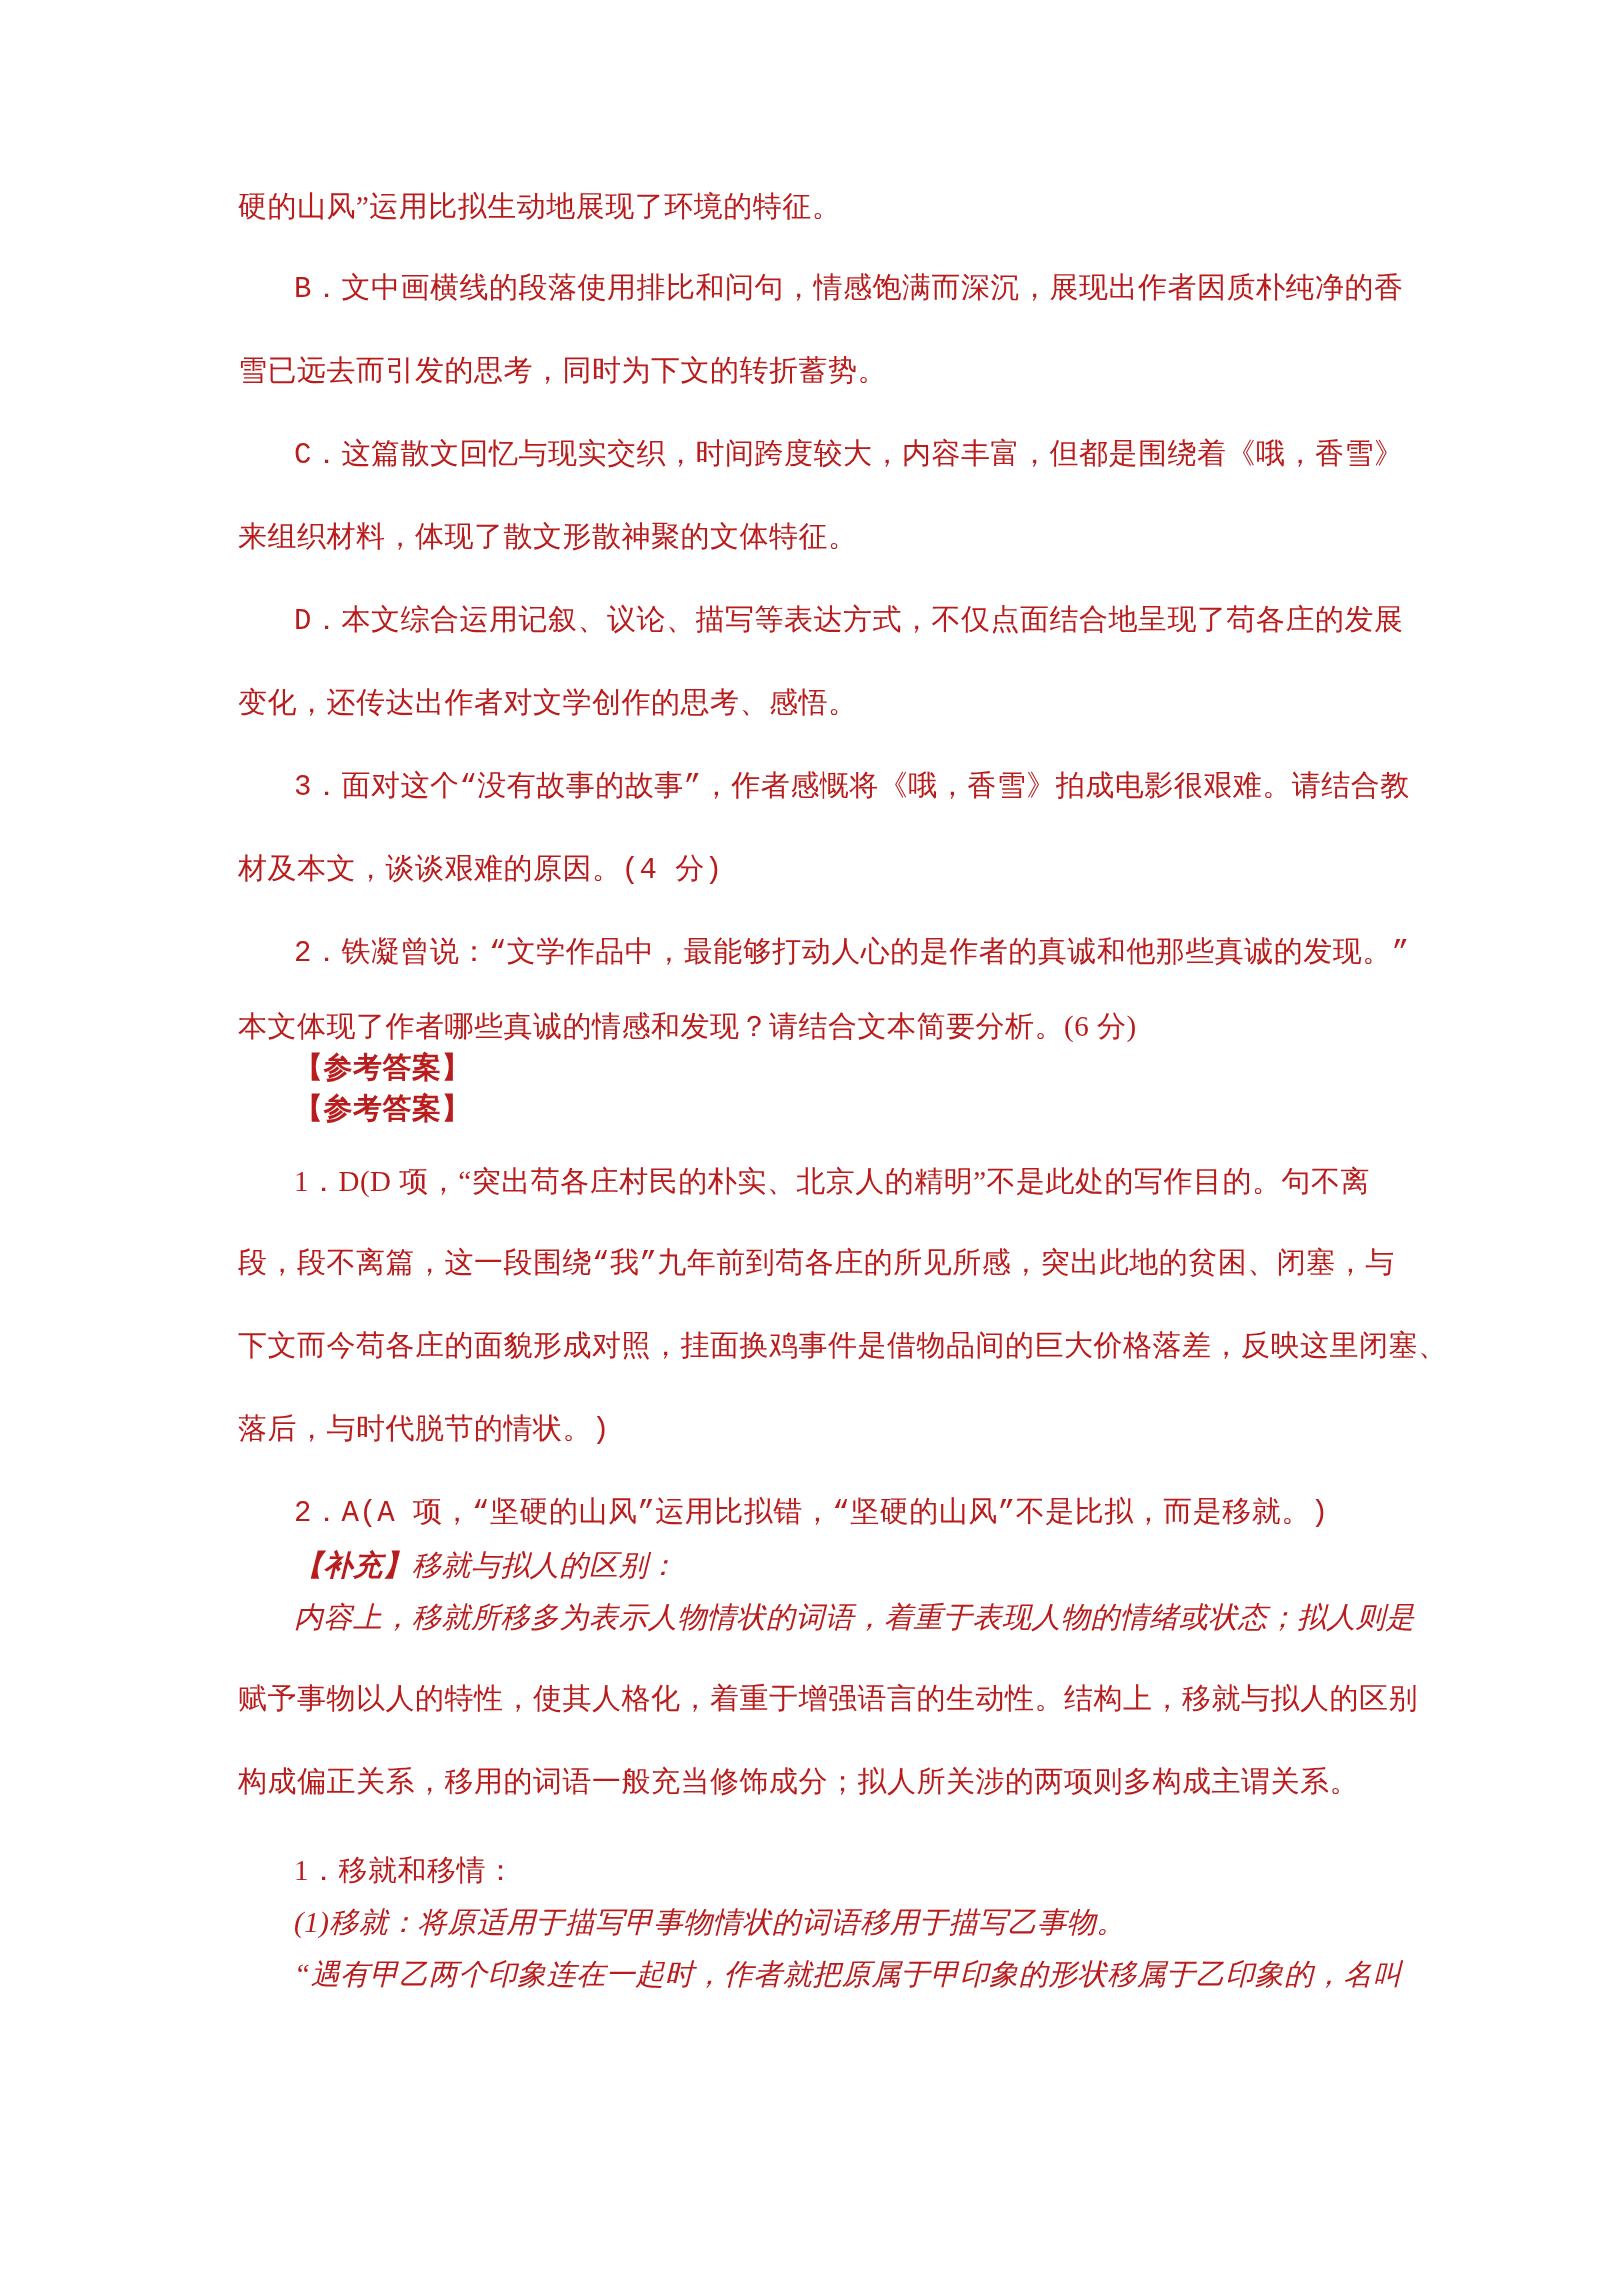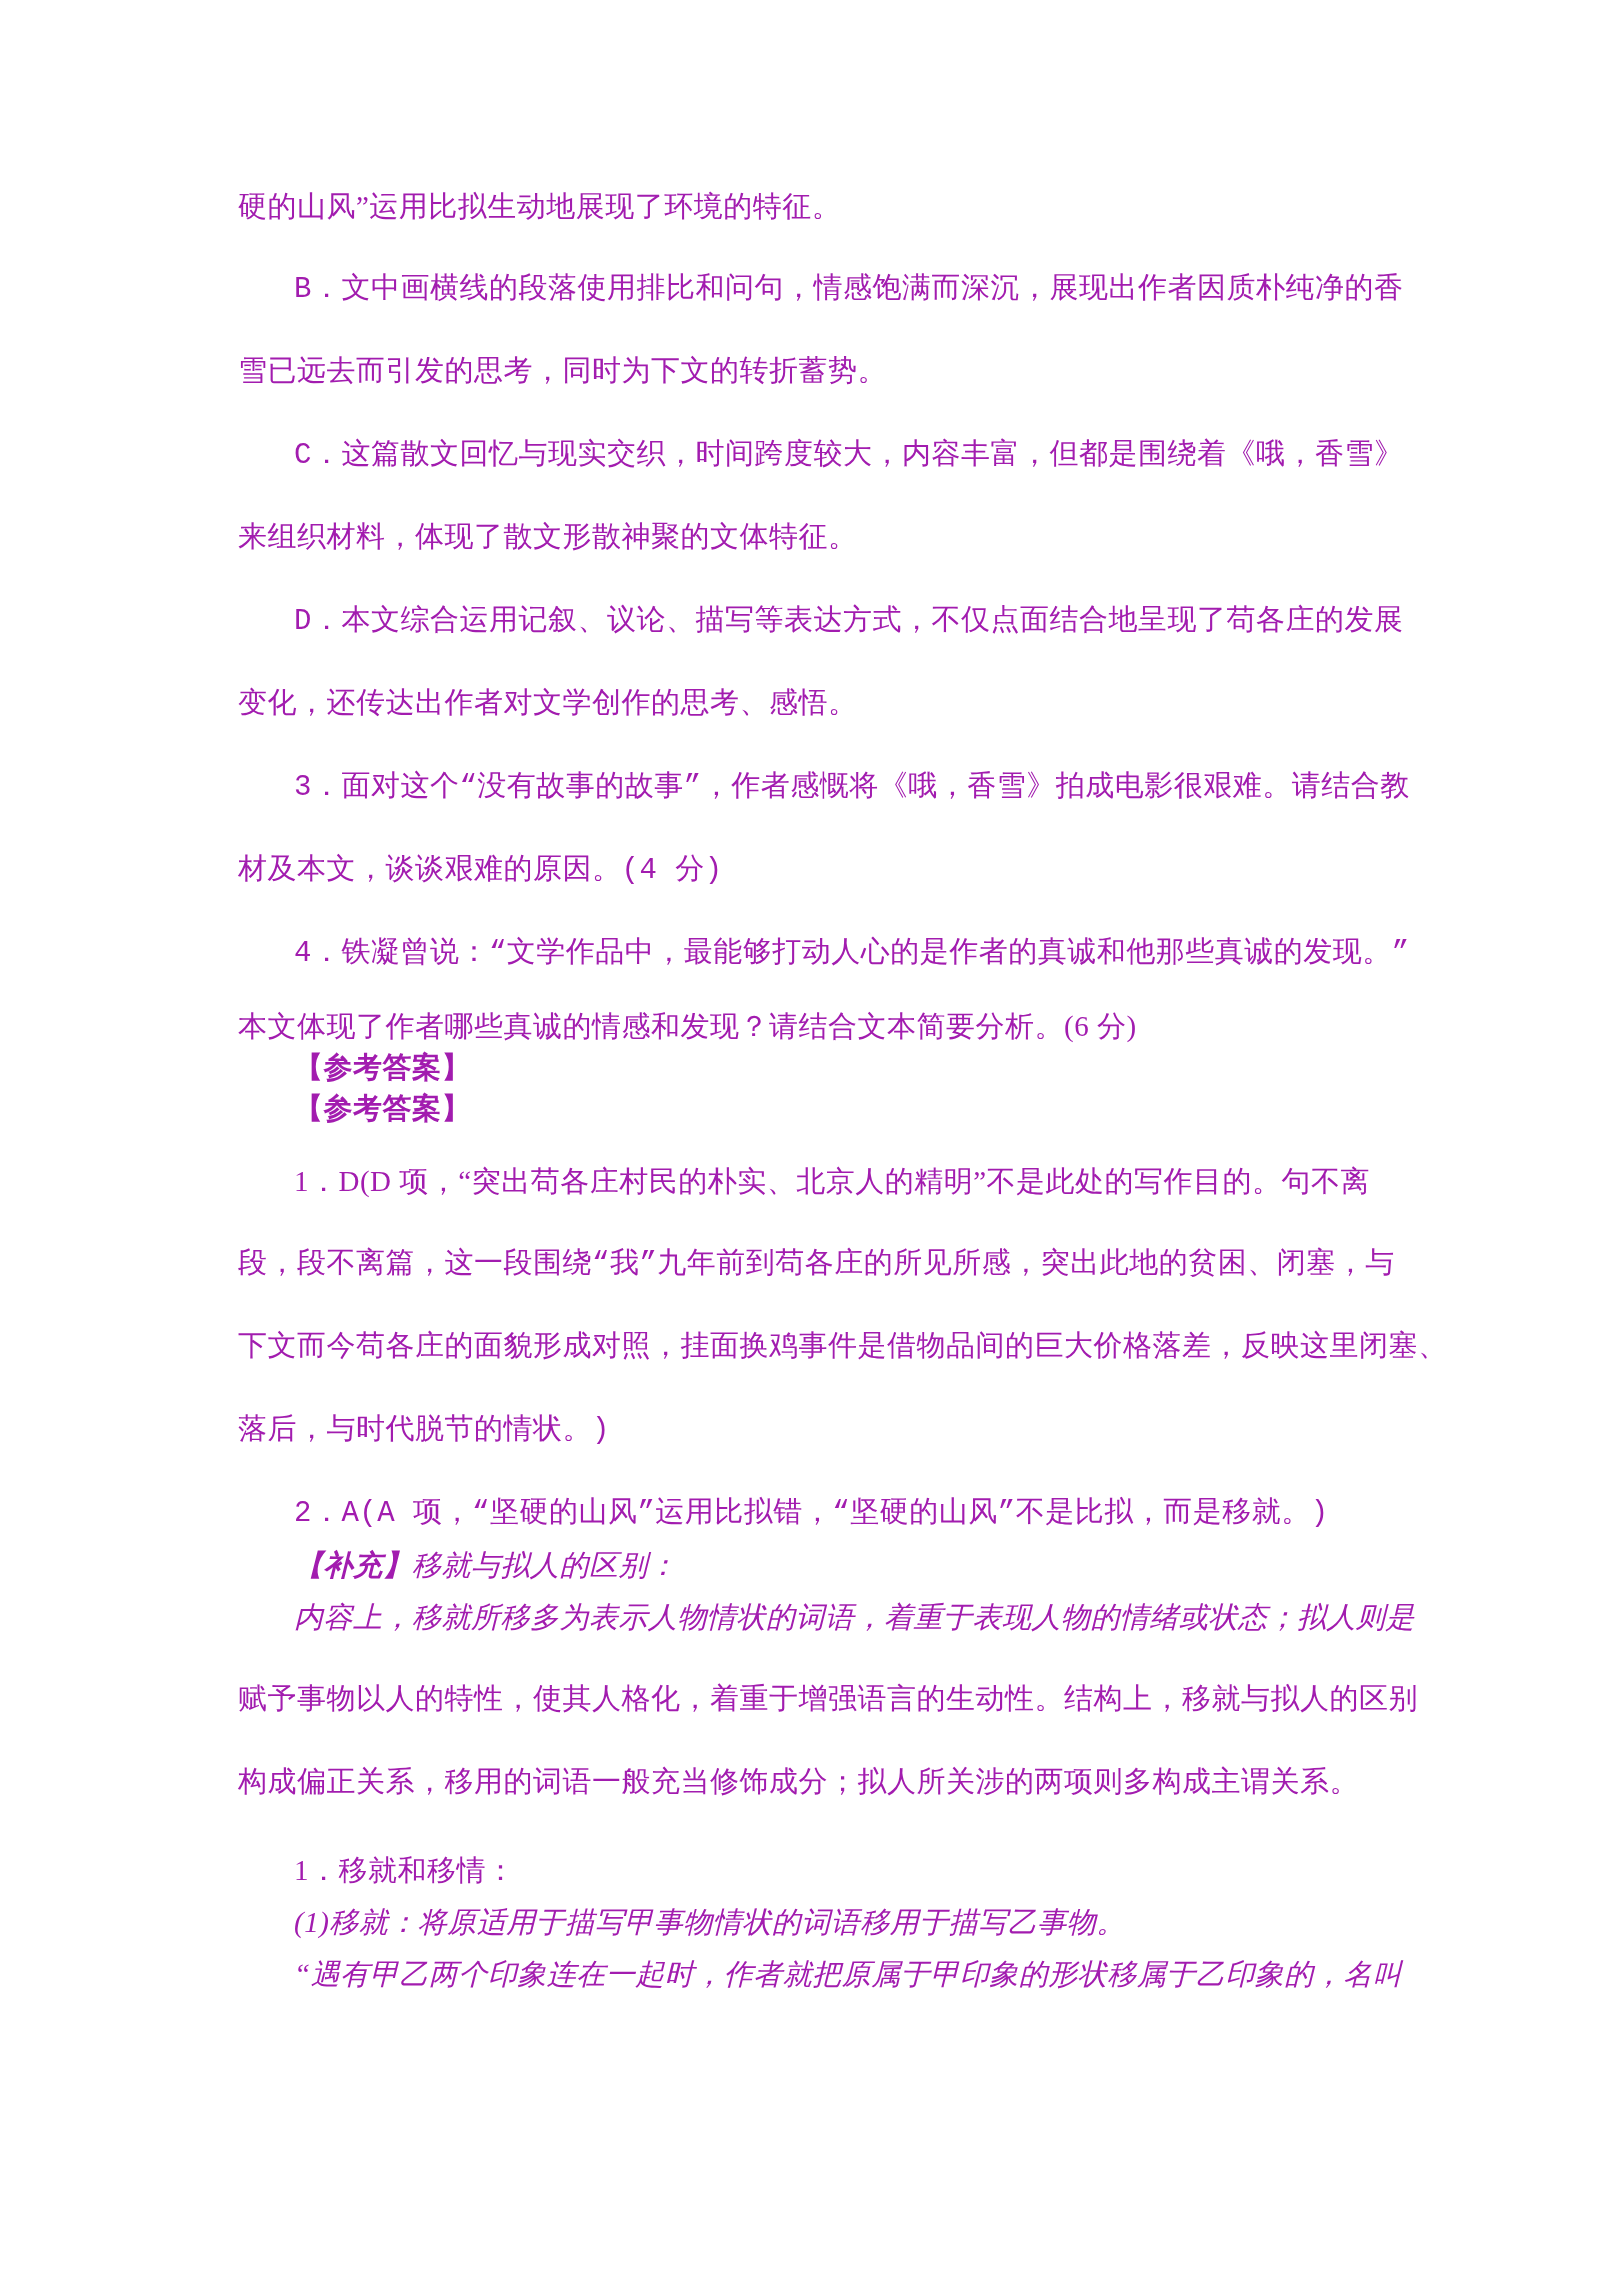--- a/index.html
+++ b/index.html
@@ -21,21 +21,21 @@
     position: absolute;
     top: 185px;
     left: 238px;
     right: 147px;
   }
   .line {
     font-size: 29px;
     line-height: 43px;
     letter-spacing: 0.5px;
     white-space: nowrap;
-    color: #a21caf;
+    color: #b91c1c;
   }
   .line .bold { font-weight: bold; }
   .indent { padding-left: 56px; }
   .first  { margin-top: 0; }
   .wide   { margin-top: 40px; font-family: Liberation Mono, monospace; }
   .medium { margin-top: 30px; }
   .semi   { margin-top: 9px; font-style: italic; }
   .tight  { margin-top: -2px; }
   .xwide  { margin-top: 44px; }
 </style>
@@ -46,21 +46,21 @@
   <div class="doc">
       <div class="line first"><span>硬的山风”运用比拟生动地展现了环境的特征。</span></div>
       <div class="line wide indent"><span>B．文中画横线的段落使用排比和问句，情感饱满而深沉，展现出作者因质朴纯净的香</span></div>
       <div class="line wide"><span>雪已远去而引发的思考，同时为下文的转折蓄势。</span></div>
       <div class="line wide indent"><span>C．这篇散文回忆与现实交织，时间跨度较大，内容丰富，但都是围绕着《哦，香雪》</span></div>
       <div class="line wide"><span>来组织材料，体现了散文形散神聚的文体特征。</span></div>
       <div class="line wide indent"><span>D．本文综合运用记叙、议论、描写等表达方式，不仅点面结合地呈现了苟各庄的发展</span></div>
       <div class="line wide"><span>变化，还传达出作者对文学创作的思考、感悟。</span></div>
       <div class="line wide indent"><span>3．面对这个“没有故事的故事”，作者感慨将《哦，香雪》拍成电影很艰难。请结合教</span></div>
       <div class="line wide"><span>材及本文，谈谈艰难的原因。(4 分)</span></div>
-      <div class="line wide indent"><span>4．铁凝曾说：“文学作品中，最能够打动人心的是作者的真诚和他那些真诚的发现。”</span></div>
+      <div class="line wide indent"><span>2．铁凝曾说：“文学作品中，最能够打动人心的是作者的真诚和他那些真诚的发现。”</span></div>
       <div class="line medium"><span>本文体现了作者哪些真诚的情感和发现？请结合文本简要分析。(6 分)</span></div>
       <div class="line tight indent"><span class="bold">【参考答案】</span></div>
       <div class="line tight indent"><span class="bold">【参考答案】</span></div>
       <div class="line medium indent"><span>1．D(D 项，“突出苟各庄村民的朴实、北京人的精明”不是此处的写作目的。句不离</span></div>
       <div class="line wide"><span>段，段不离篇，这一段围绕“我”九年前到苟各庄的所见所感，突出此地的贫困、闭塞，与</span></div>
       <div class="line wide"><span>下文而今苟各庄的面貌形成对照，挂面换鸡事件是借物品间的巨大价格落差，反映这里闭塞、</span></div>
       <div class="line wide"><span>落后，与时代脱节的情状。)</span></div>
       <div class="line wide indent"><span>2．A(A 项，“坚硬的山风”运用比拟错，“坚硬的山风”不是比拟，而是移就。)</span></div>
       <div class="line semi indent"><span class="bold">【补充】</span><span>移就与拟人的区别：</span></div>
       <div class="line semi indent"><span>内容上，移就所移多为表示人物情状的词语，着重于表现人物的情绪或状态；拟人则是</span></div>

